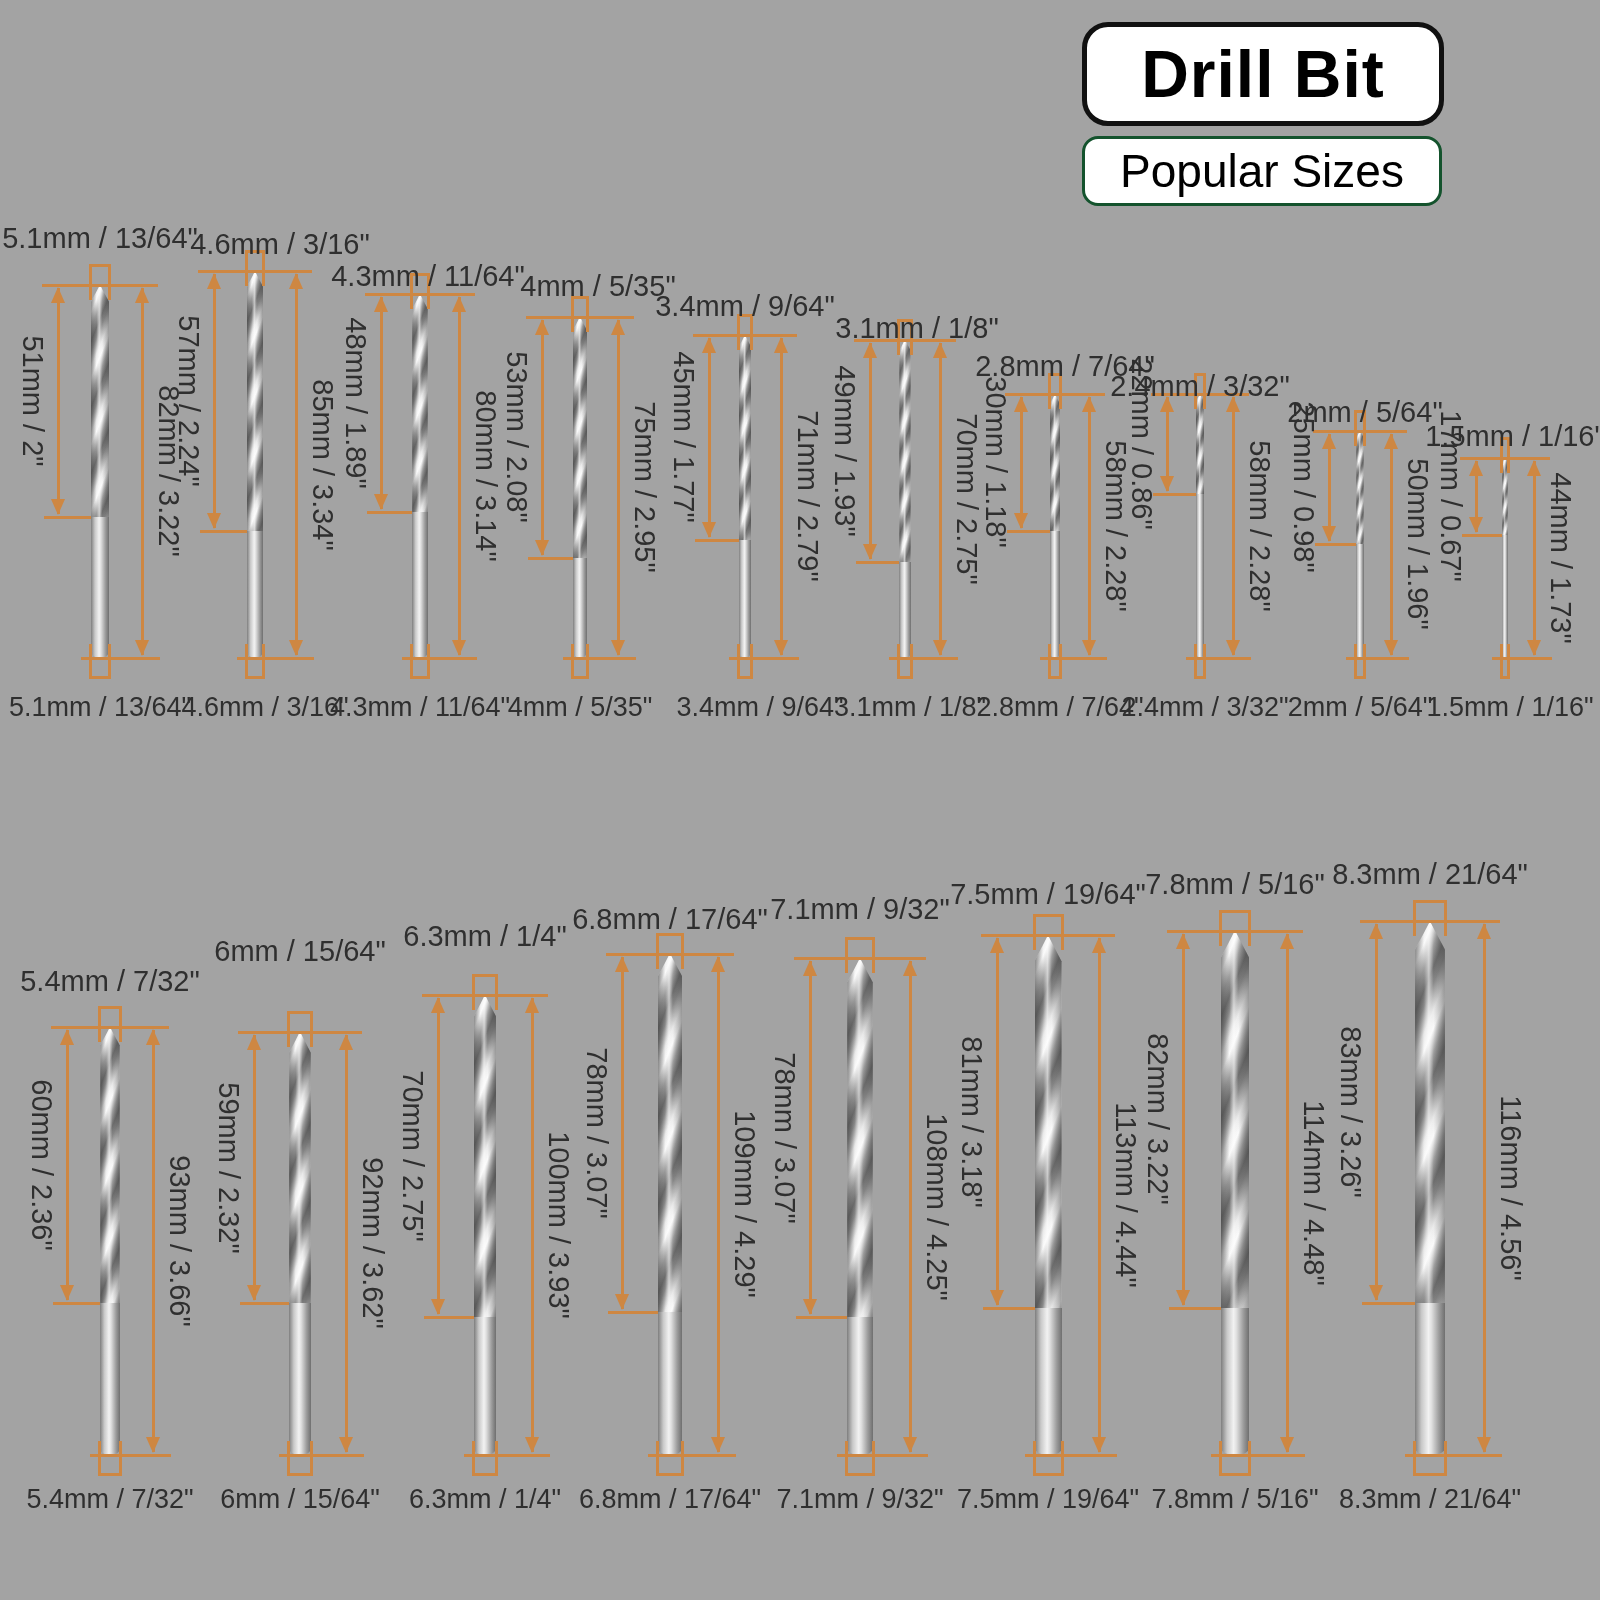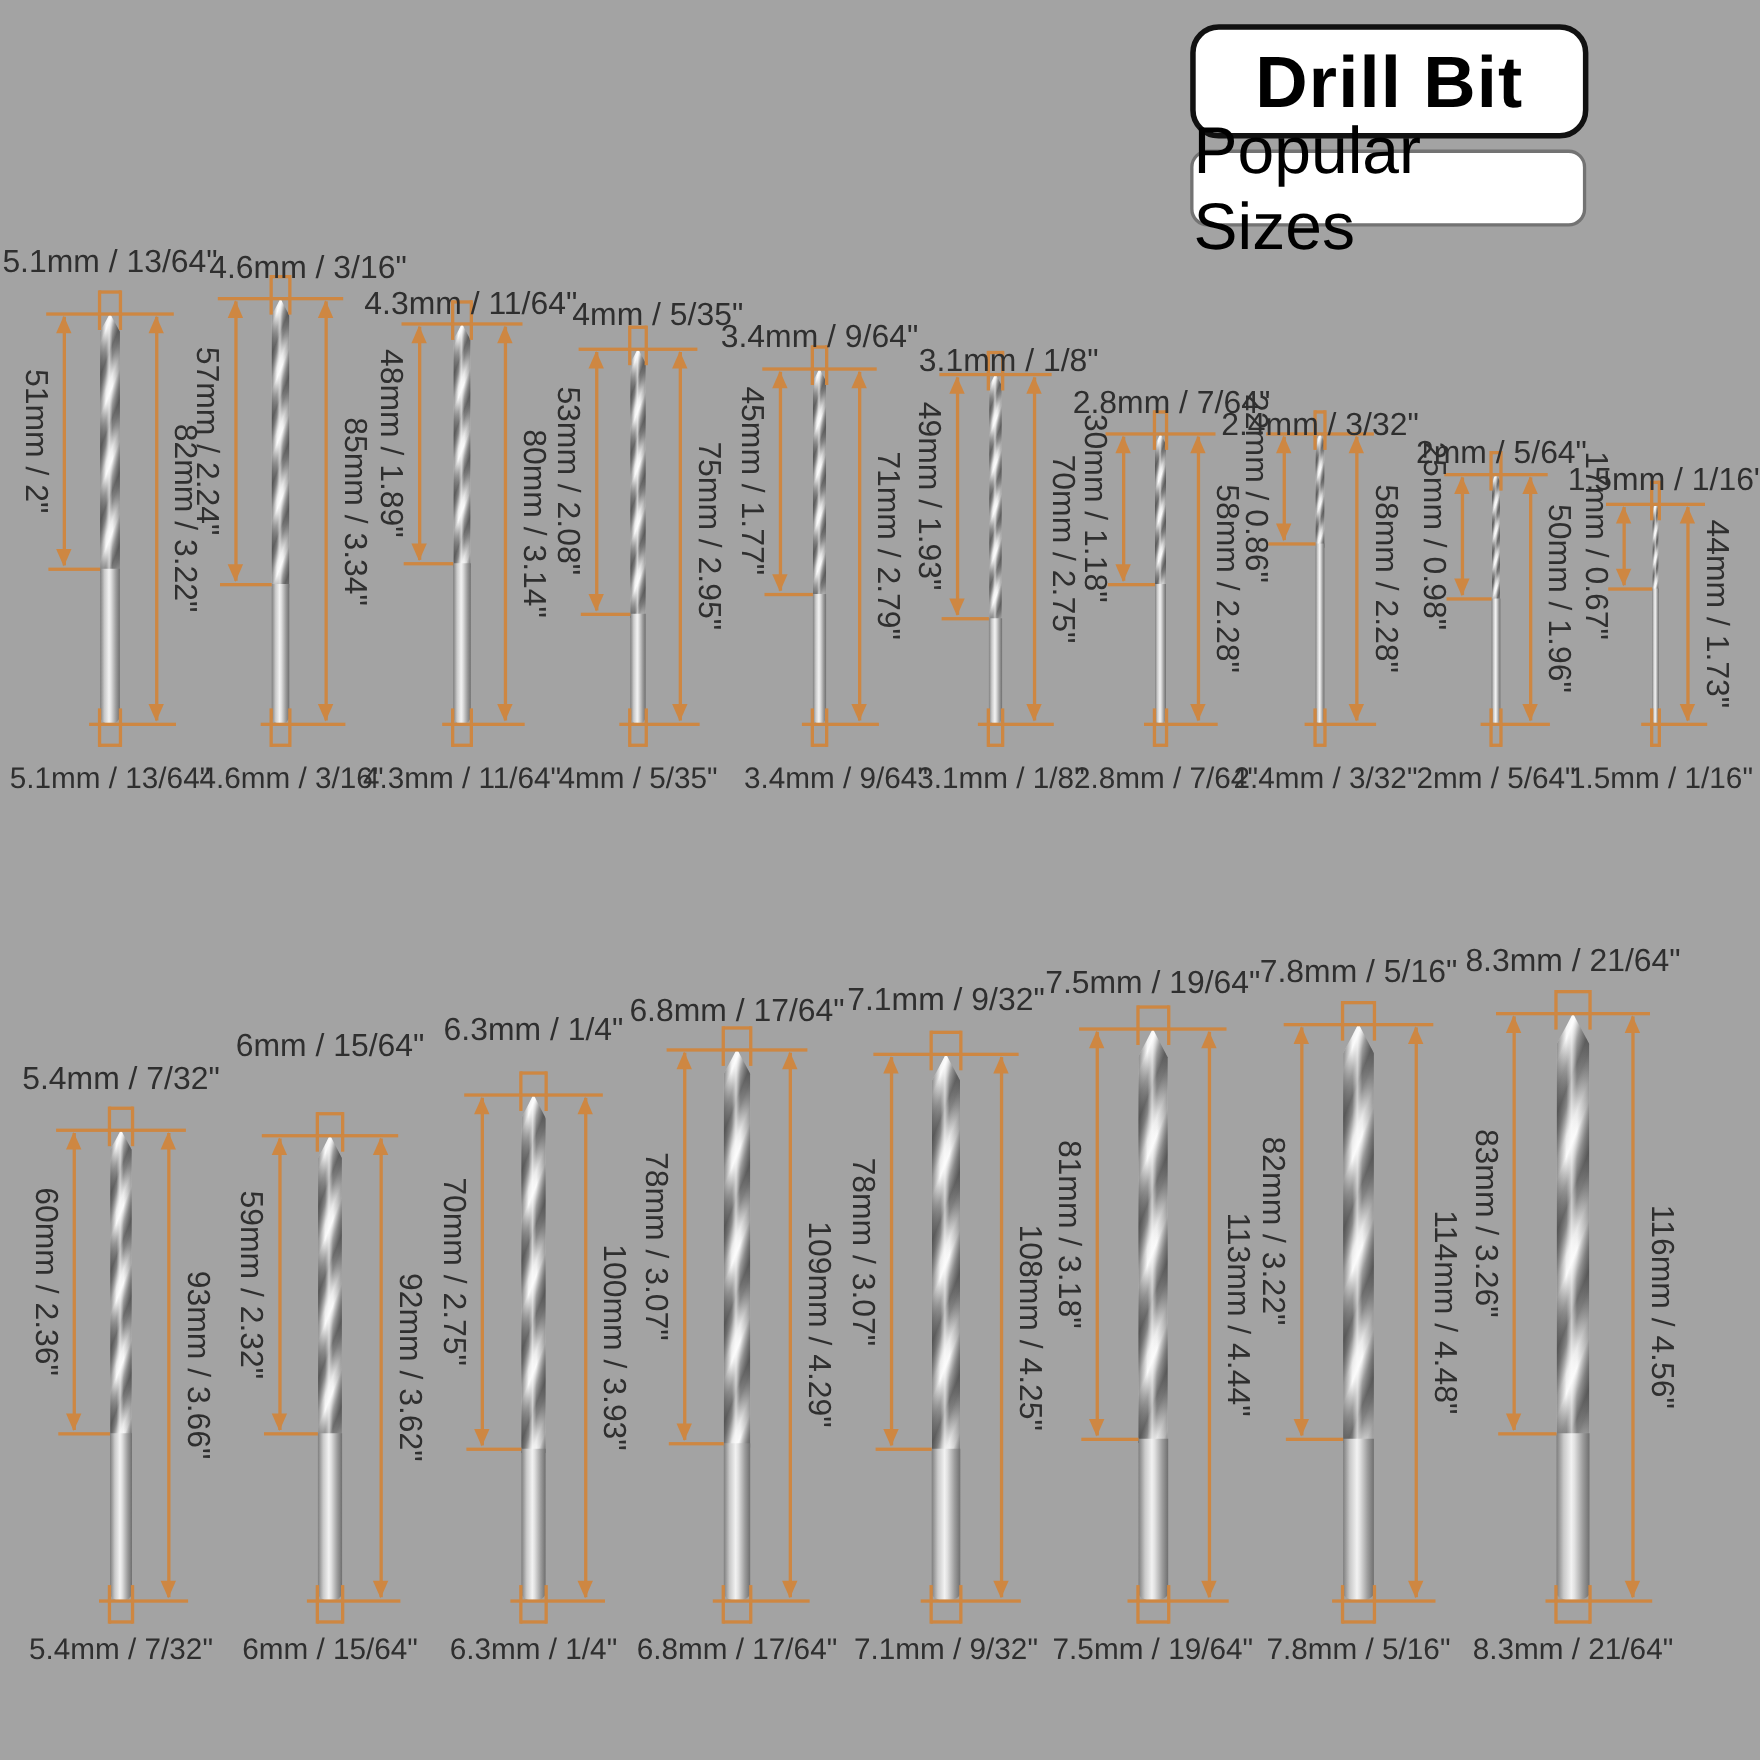--- a/index.html
+++ b/index.html
@@ -11,22 +11,22 @@
     position:absolute;display:flex;align-items:center;justify-content:center;
     background:#fff;color:#000;
   }
   #title-main{
     left:1082px;top:22px;width:352px;height:94px;
     border:5px solid #111;border-radius:26px;
     font-size:66px;font-weight:bold;letter-spacing:1px;
   }
   #title-sub{
     left:1082px;top:136px;width:354px;height:64px;
-    border:3px solid #737373;border-radius:16px;
-    font-size:60px;font-weight:400;
+    border:3px solid #14532d;border-radius:16px;
+    font-size:46px;font-weight:400;
   }
   .size-label{
     position:absolute;white-space:nowrap;color:#2f2f2f;
     transform:translateX(-50%);
   }
   .size-label.top{font-size:29px;}
   .size-label.bottom{font-size:27px;}
   .vtext{
     position:absolute;white-space:nowrap;color:#2f2f2f;font-size:29px;
     transform:translate(-50%,-50%) rotate(90deg);

